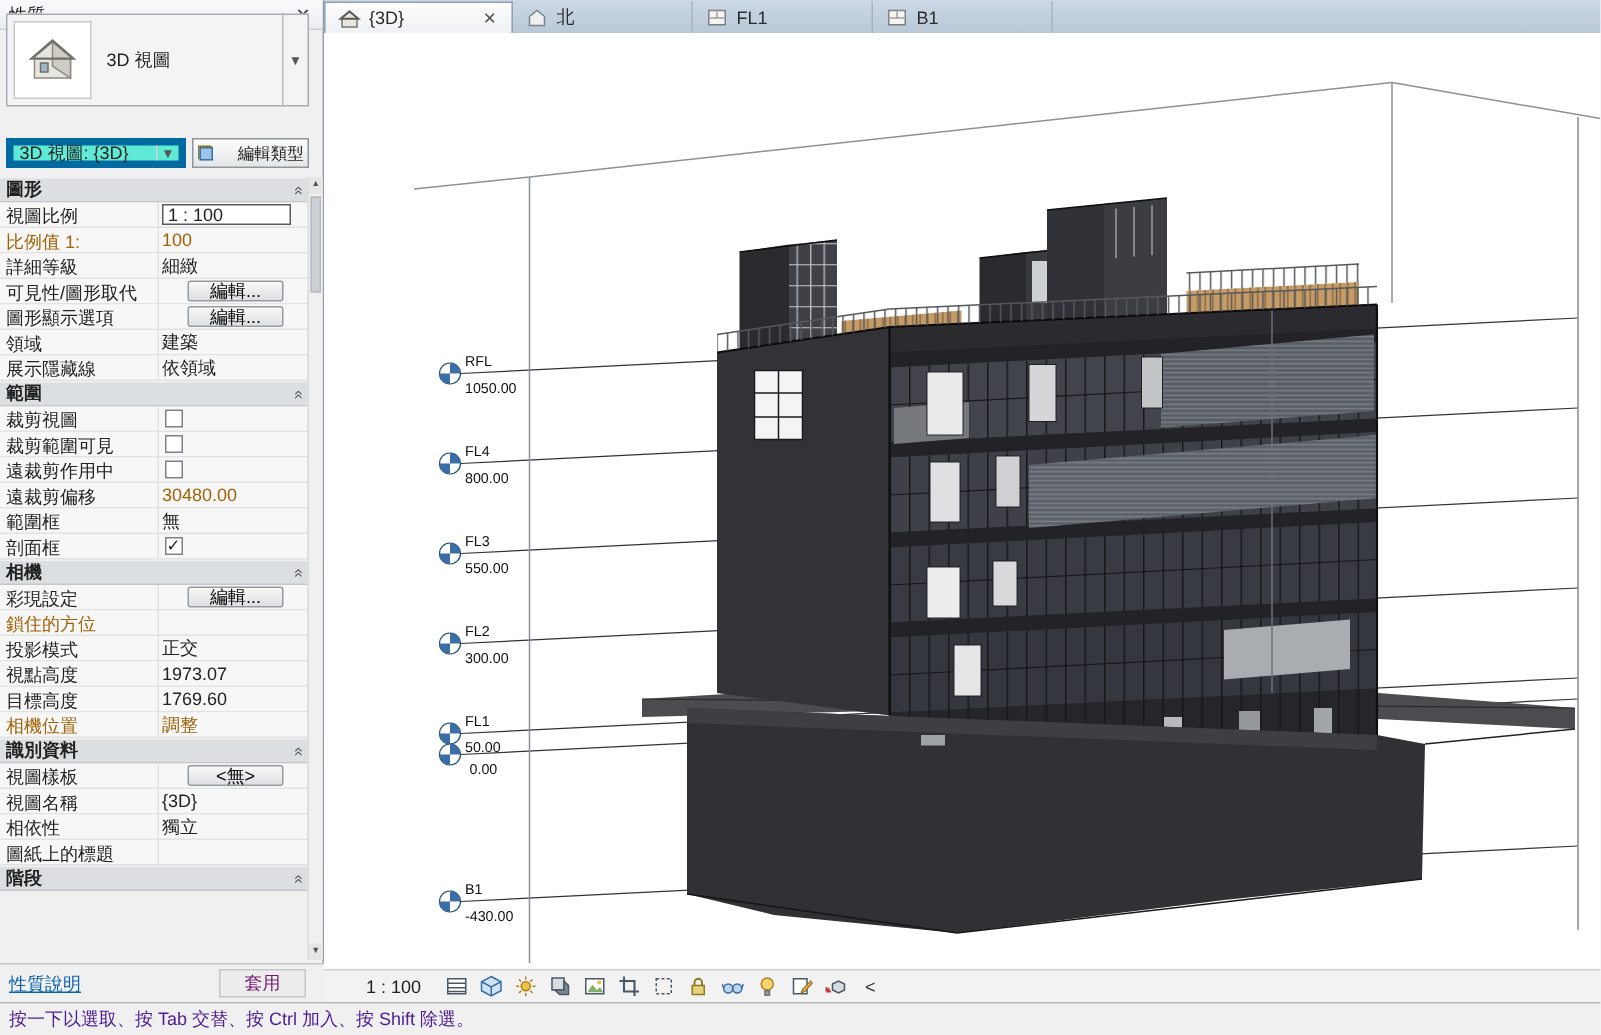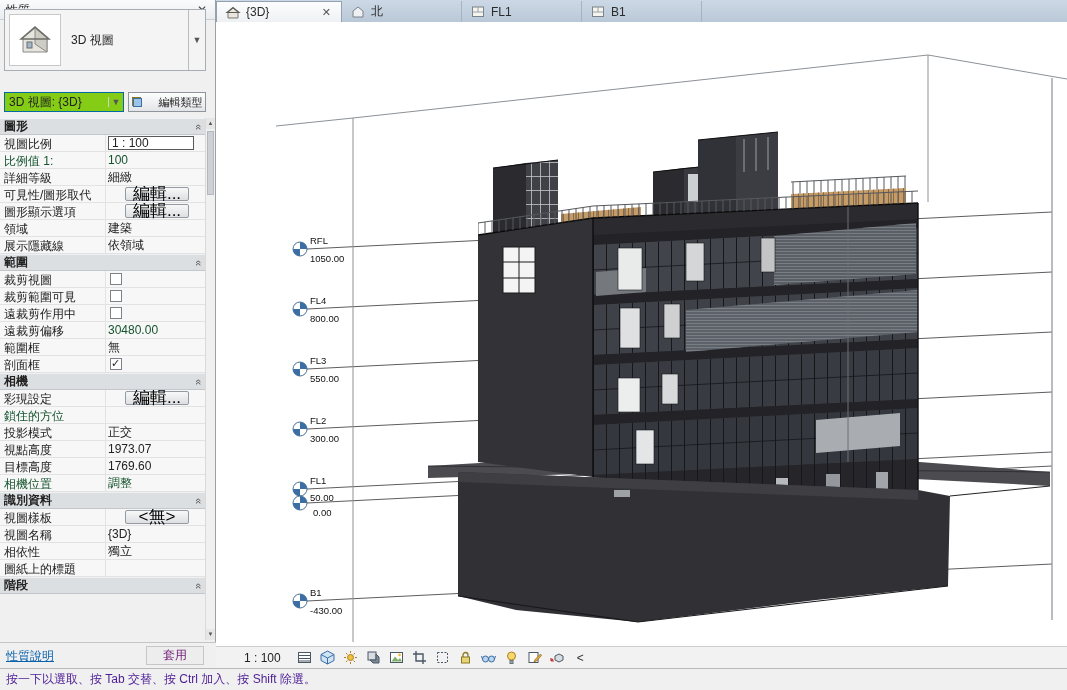--- a/index.html
+++ b/index.html
@@ -9,37 +9,37 @@
 
   
   #props { position:absolute; left:0; top:0; width:216px; height:668px; background:#f0f0f0; border-right:1px solid #9aa0a6; }
   .props-header { position:relative; height:20px; background:linear-gradient(#fafbfc,#e9edf1); border-bottom:1px solid #c9ced4; line-height:20px; padding-left:6px; }
   .props-close { position:absolute; right:5px; top:0; width:16px; text-align:center; cursor:pointer; color:#444; font-size:12px; }
   .type-selector { position:absolute; left:4px; top:9px; width:202px; height:62px; background:#f4f4f4; border:1px solid #a7adb3; display:flex; align-items:center; }
   .type-thumb { width:52px; height:52px; margin:4px; background:#fff; border:1px solid #c8c8c8; display:flex; align-items:center; justify-content:center; }
   .type-label { flex:1; padding-left:6px; }
   .type-drop { width:17px; height:60px; border-left:1px solid #b6bcc2; display:flex; align-items:center; justify-content:center; color:#555; font-size:9px; }
   .sel-row { position:absolute; left:4px; top:92px; width:202px; height:20px; display:flex; gap:4px; }
-  .combo { flex:1; background:#84cc16; border:1px solid #0369a1; height:20px; display:flex; align-items:center; }
+  .combo { flex:1; background:#5eead4; border:5px solid #0369a1; height:20px; display:flex; align-items:center; }
   .combo span.txt { flex:1; padding-left:4px; white-space:nowrap; overflow:hidden; }
   .combo span.arr { width:15px; text-align:center; font-size:9px; color:#555; border-left:1px solid #d0d0d0; }
   .edit-type-btn { width:78px; height:20px; background:linear-gradient(#fdfdfd,#e3e5e8); border:1px solid #8e959c; display:flex; align-items:center; justify-content:center; gap:17px; font-size:11px; cursor:pointer; }
   .et-icon { width:10px; height:10px; position:relative; }
   .et-icon::before { content:""; position:absolute; left:0; top:0; width:7px; height:7px; background:#f3d23e; border:1px solid #8a7a20; }
   .et-icon::after { content:""; position:absolute; right:0; bottom:0; width:7px; height:7px; background:#9cc3ea; border:1px solid #3a6ea5; }
 
   #pgrid { position:absolute; left:0; top:118px; width:206px; }
   .pgroup-h { height:17px; background:#dcdfe2; border-bottom:1px solid #c3c7cb; border-top:1px solid #eef0f2; font-weight:bold; display:flex; align-items:center; padding:0 4px; }
   .pgroup-h .chev { margin-left:auto; display:inline-block; transform:rotate(90deg); color:#555; font-size:11px; font-weight:normal; }
   .prow { height:17px; display:flex; border-bottom:1px solid #e2e2e2; background:#f7f7f7; }
   .plabel { width:106px; padding:1px 0 0 4px; border-right:1px solid #e2e2e2; white-space:nowrap; overflow:hidden; }
   .pvalue { flex:1; display:flex; align-items:center; padding-left:2px; white-space:nowrap; overflow:hidden; }
-  .dim { color:#14532d; }
+  .dim { color:#a16207; }
   .val-input { width:86px; height:14px; background:#fff; border:1px solid #5a5a5a; padding:0 3px; line-height:13px; }
-  .val-btn { width:64px; height:14px; margin:0 auto; background:linear-gradient(#f8f8f8,#dddfe2); border:1px solid #939aa1; border-radius:2px; font-size:17px; line-height:12px; text-align:center; cursor:pointer; }
+  .val-btn { width:64px; height:14px; margin:0 auto; background:linear-gradient(#f8f8f8,#dddfe2); border:1px solid #939aa1; border-radius:2px; font-size:12px; line-height:12px; text-align:center; cursor:pointer; }
   .checkbox { width:12px; height:12px; background:#fff; border:1px solid #7c8288; margin-left:2px; position:relative; cursor:pointer; }
   .checkbox.checked::after { content:"✓"; position:absolute; left:0px; top:-2px; font-size:11px; color:#222; }
 
   #pscroll { position:absolute; right:0; top:118px; width:10px; bottom:28px; background:#f0f0f0; border-left:1px solid #dadada; }
   #pscroll .sb-arrow { position:absolute; left:0; width:9px; height:11px; font-size:6px; text-align:center; line-height:11px; color:#555; background:#e6e6e6; cursor:pointer; }
   #pscroll .sb-up { top:0; }
   #pscroll .sb-down { bottom:0; }
   #pscroll .sb-thumb { position:absolute; left:1px; top:13px; width:7px; height:64px; background:#cdd1d5; border:1px solid #b4b8bc; cursor:pointer; }
 
   .props-footer { position:absolute; left:0; bottom:0; width:216px; height:26px; border-top:1px solid #c5c5c5; background:#f0f0f0; }

